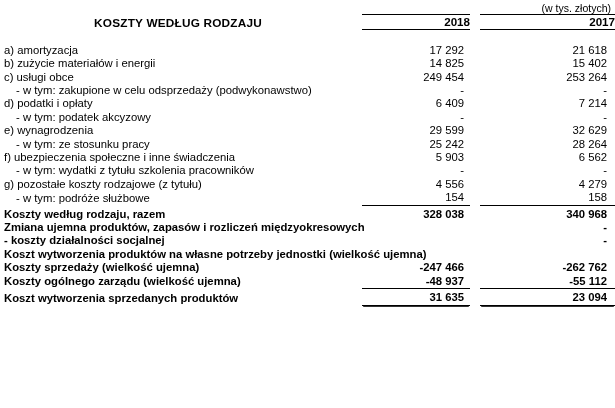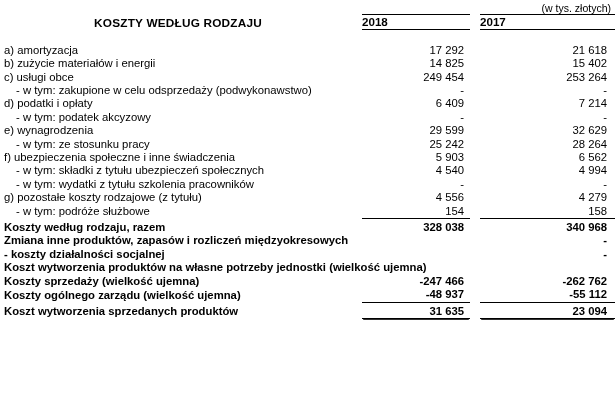--- a/index.html
+++ b/index.html
@@ -59,21 +59,21 @@
   
   .hdr-title {
     font-weight: bold;
     font-size: 11.8px;
     letter-spacing: 0.2px;
     padding-left: 4px !important;
     white-space: nowrap;
   }
   .hdr-year {
     font-weight: bold;
-    text-align: left;
+    text-align: right;
     font-size: 11.6px;
     border-top: 1.4px solid #000;
     border-bottom: 1.4px solid #000;
     height: 20px;
     vertical-align: middle !important;
     padding-bottom: 1px !important;
   }
   .hdr-spacer { border: none; }
 
   
@@ -191,27 +191,20 @@
           <td class="num y2017">28 264</td>
         </tr>
         <tr>
           <td class="lbl">f) ubezpieczenia społeczne i inne świadczenia</td>
           <td></td>
           <td class="num">5 903</td>
           <td></td>
           <td class="num y2017">6 562</td>
         </tr>
         <tr>
-          <td class="lbl sub">- w tym: składki z tytułu ubezpieczeń społecznych</td>
-          <td></td>
-          <td class="num">4 540</td>
-          <td></td>
-          <td class="num y2017">4 994</td>
-        </tr>
-        <tr>
           <td class="lbl sub">- w tym: wydatki z tytułu szkolenia pracowników</td>
           <td></td>
           <td class="num">-</td>
           <td></td>
           <td class="num y2017">-</td>
         </tr>
         <tr>
           <td class="lbl">g) pozostałe koszty rodzajowe (z tytułu)</td>
           <td></td>
           <td class="num">4 556</td>
@@ -226,21 +219,21 @@
           <td class="num y2017">158</td>
         </tr>
         <tr>
           <td class="lbl bold pad-top">Koszty według rodzaju, razem</td>
           <td></td>
           <td class="num bold rule-top pad-top">328 038</td>
           <td></td>
           <td class="num y2017 bold rule-top pad-top">340 968</td>
         </tr>
         <tr>
-          <td class="lbl bold">Zmiana inne produktów, zapasów i rozliczeń międzyokresowych</td>
+          <td class="lbl bold">Zmiana ujemna produktów, zapasów i rozliczeń międzyokresowych</td>
           <td></td>
           <td class="num bold"></td>
           <td></td>
           <td class="num y2017 bold">-</td>
         </tr>
         <tr>
           <td class="lbl bold">- koszty działalności socjalnej</td>
           <td></td>
           <td class="num bold"></td>
           <td></td>

